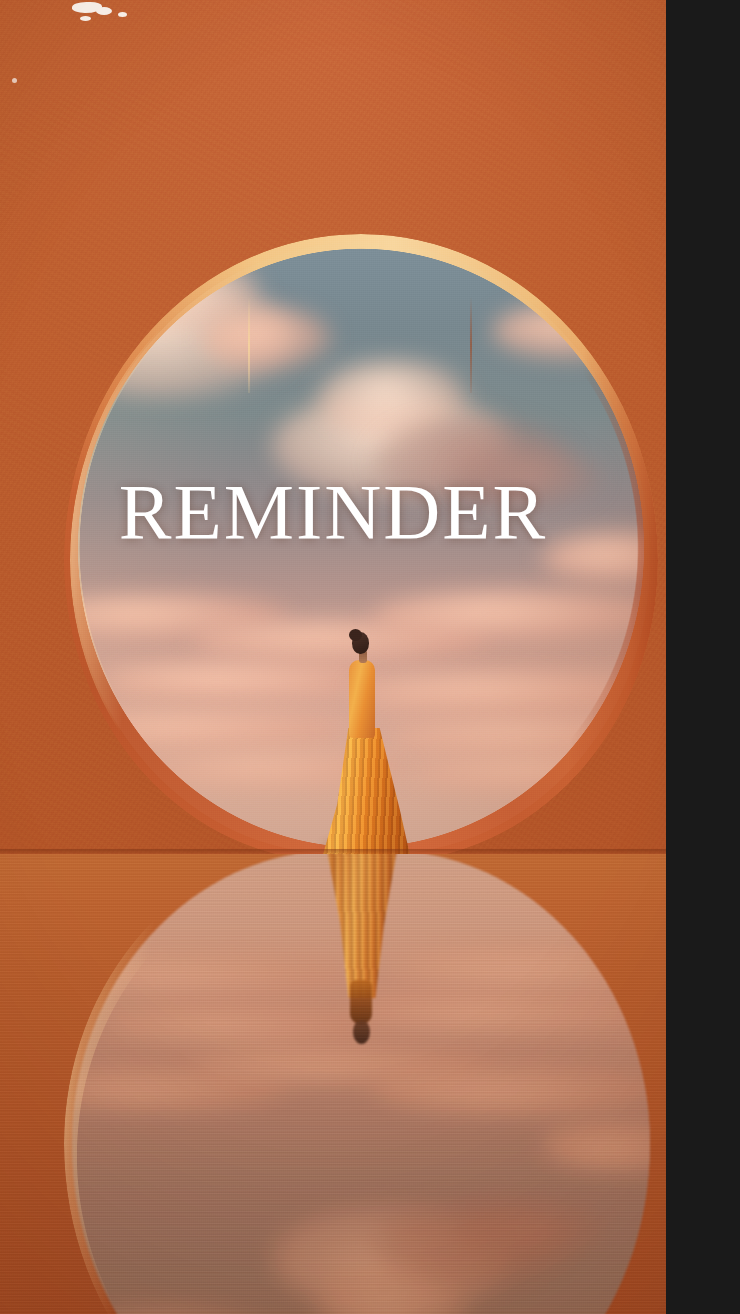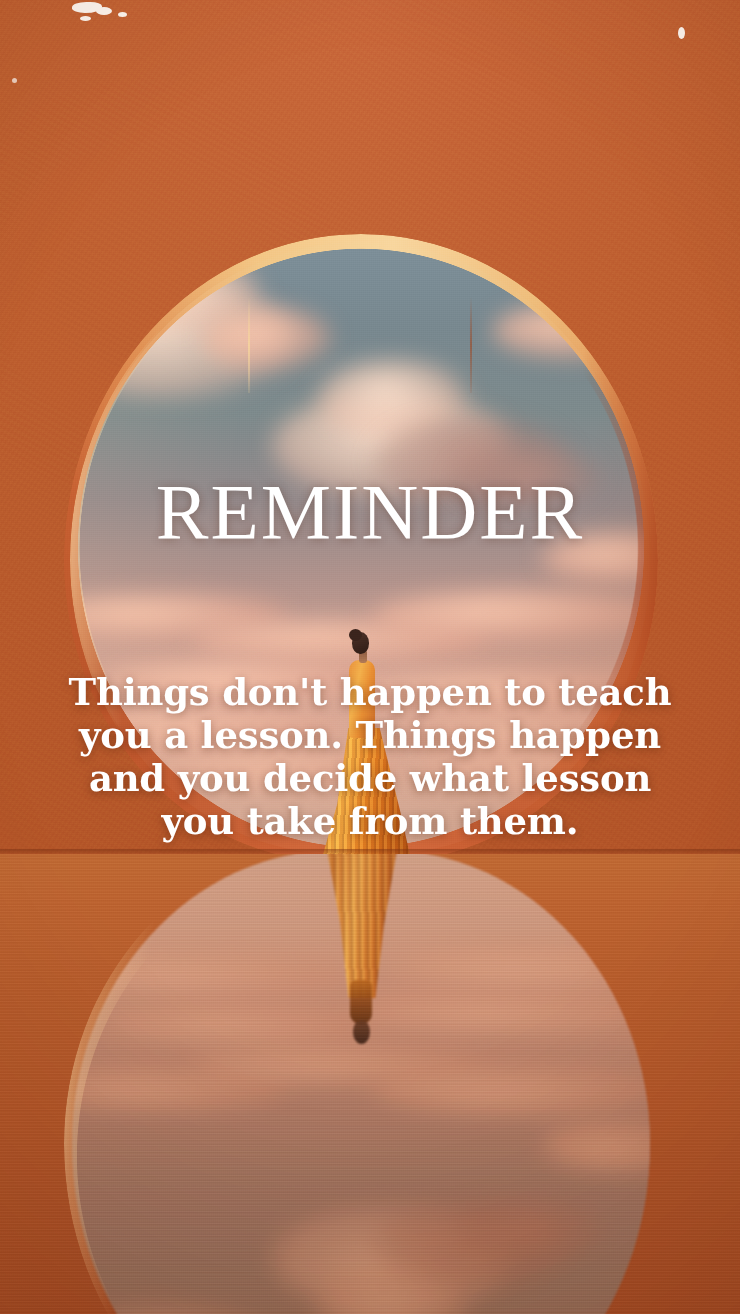--- a/index.html
+++ b/index.html
@@ -1,21 +1,21 @@
 <!DOCTYPE html>
 <html><head>
 <meta charset="utf-8">
 <title>Reminder Quote Card</title>
 <style>
   html,body{margin:0;padding:0;background:#1a1a1a;}
   *{box-sizing:border-box;}
 
   .card{
     position:relative;
-    width:740px;
+    width:666px;
     height:1314px;
     overflow:hidden;
     font-family:"Liberation Serif", "DejaVu Serif", serif;
     background:#b9592a;
     isolation:isolate;
   }
 
   
   .wall{
     position:absolute; inset:0;
@@ -460,16 +460,15 @@
       <div class="refl-body"></div>
       <div class="refl-head"></div>
     </div>
 
     <div class="water-ripple"></div>
   </div>
 
   <div class="wall-vignette"></div>
 
   <div class="headline">REMINDER</div>
-  <div class="quote">Things don't happen to teach you a lesson. Things happen and you decide what lesson you take from them.</div>
 
   <div class="grain"></div>
 </div>
 
 </body></html>

